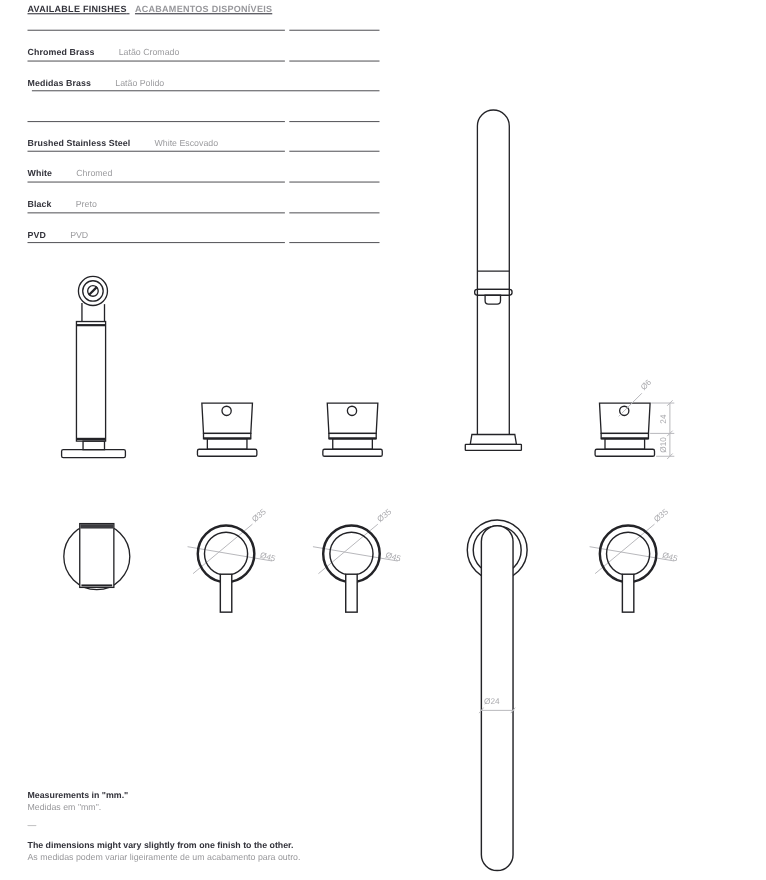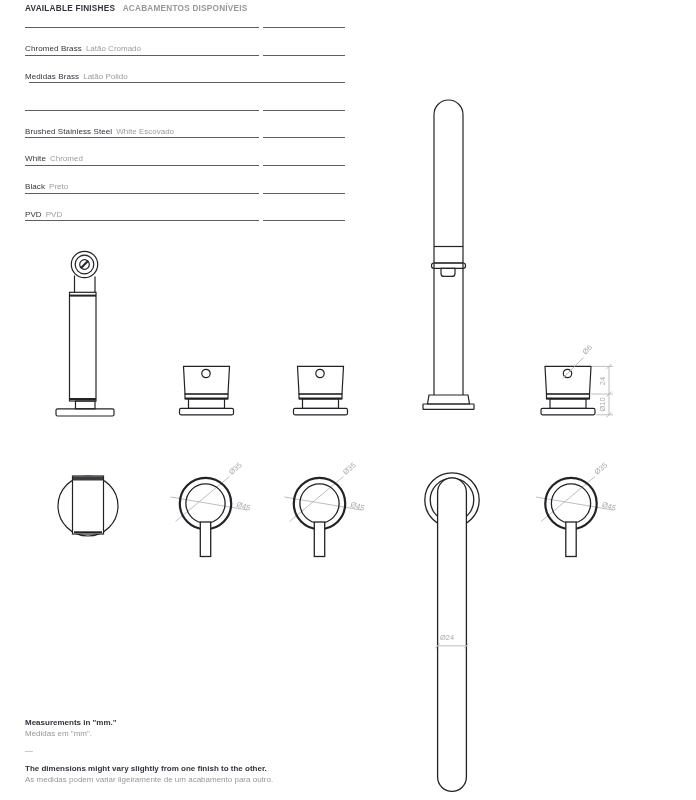--- a/index.html
+++ b/index.html
@@ -1,30 +1,30 @@
 <!DOCTYPE html>
 <html><head>
 <meta charset="utf-8">
 <style>
   html,body{margin:0;padding:0;background:#ffffff;}
   .page{position:relative;width:696px;height:800px;background:#fff;overflow:hidden;
         font-family:"Liberation Sans", sans-serif;color:#3a3a42;}
   
-  .fin-header{position:absolute;left:25px;top:4px;font-size:8.2px;letter-spacing:.25px;}
+  .fin-header{position:absolute;left:25px;top:4px;font-size:8.2px;letter-spacing:.25px;text-decoration:underline;}
   .fin-header .en{font-weight:bold;color:#33333b;}
   .fin-header .pt{color:#97979b;font-weight:bold;margin-left:5px;}
   
   .fin-table{position:absolute;left:25px;top:27px;width:320px;}
   .f-row{display:flex;height:27.6px;}
   .f-row.closer{height:0;}
   .f-row .c1{width:234px;border-top:1px solid #5f5f63;padding-top:9px;box-sizing:border-box;}
   .f-row .gap{width:4px;}
   .f-row .c2{flex:1;border-top:1px solid #5f5f63;}
-  .f-row .name{font-weight:normal;font-size:8px;color:#33333b;letter-spacing:.1px;text-align:right;}
-  .f-row .ptn{font-size:8px;color:#9b9b9e;margin-left:4px;}
+  .f-row .name{font-weight:bold;font-size:8px;color:#33333b;letter-spacing:.1px;text-align:right;}
+  .f-row .ptn{font-size:8px;color:#9b9b9e;margin-left:22px;}
   
   svg.draw{position:absolute;left:0;top:0;}
   .ln{stroke:#232327;stroke-width:1.2;fill:none;}
   .lnW{stroke:#232327;stroke-width:1.2;fill:#ffffff;}
   .thick{stroke:#232327;stroke-width:2;fill:none;}
   .dk{fill:#3c3c40;stroke:none;}
   .dim{stroke:#b7b7bb;stroke-width:.9;fill:none;}
   .dimtext{fill:#a9a9ad;font-size:7.5px;font-family:"Liberation Sans",sans-serif;}
   
   .footer{position:absolute;left:25px;top:717px;font-size:8px;line-height:11px;}

